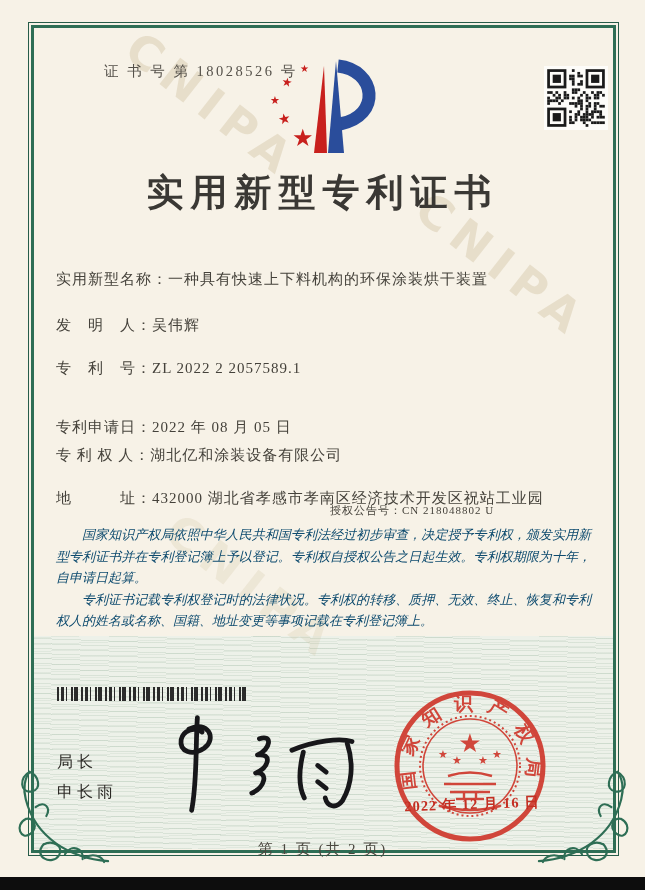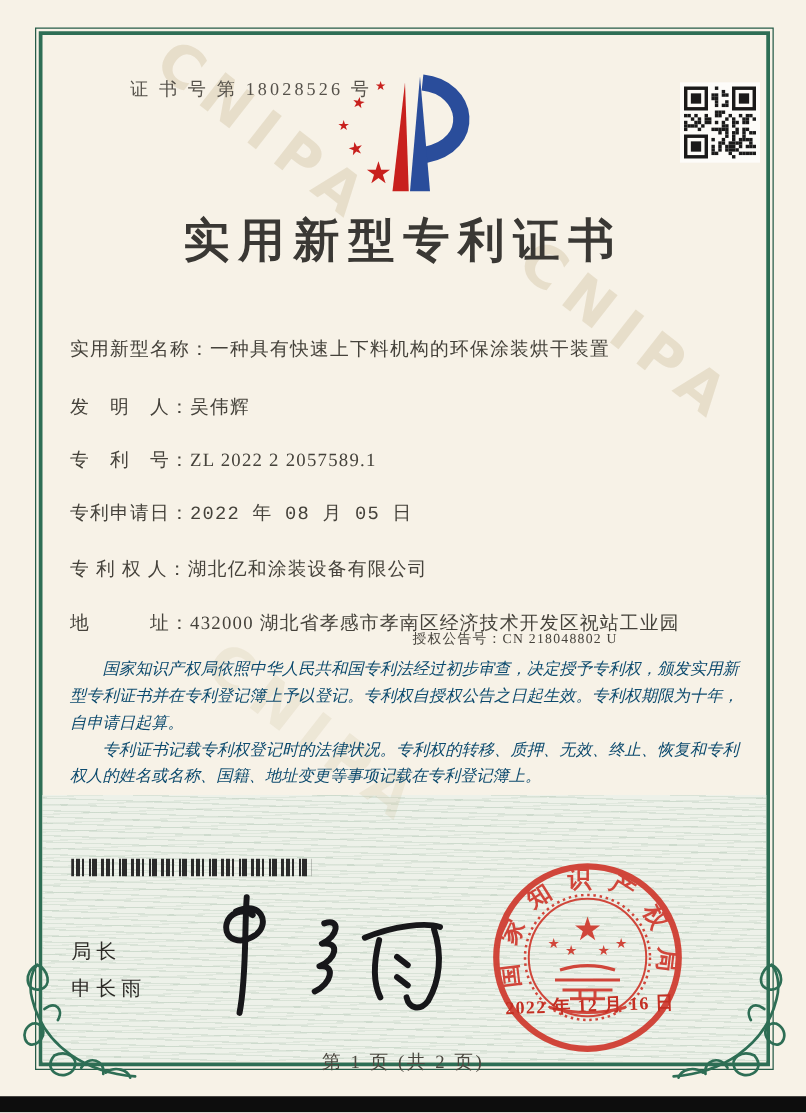--- a/index.html
+++ b/index.html
@@ -231,21 +231,21 @@
 
   <div class="frow" style="top:241px;">
     <span class="flabel">实用新型名称：</span><span class="fvalue">一种具有快速上下料机构的环保涂装烘干装置</span>
   </div>
   <div class="frow" style="top:287px;">
     <span class="flabel">发　明　人：</span><span class="fvalue">吴伟辉</span>
   </div>
   <div class="frow" style="top:330px;">
     <span class="flabel">专　利　号：</span><span class="fvalue">ZL 2022 2 2057589.1</span>
   </div>
-  <div class="frow" style="top:372px;font-family:Liberation Mono, monospace;">
+  <div class="frow" style="top:389px;">
     <span class="flabel">专利申请日：</span><span class="fvalue">2022 年 08 月 05 日</span>
   </div>
   <div class="frow" style="top:417px;">
     <span class="flabel">专 利 权 人：</span><span class="fvalue">湖北亿和涂装设备有限公司</span>
   </div>
   <div class="frow" style="top:460px;">
     <span class="flabel">地　　　址：</span><span class="fvalue">432000 湖北省孝感市孝南区经济技术开发区祝站工业园</span>
   </div>
   <div class="frow2" style="top:503px;">
     <span class="flabel">授权公告号：</span><span class="fvalue">CN 218048802 U</span>

